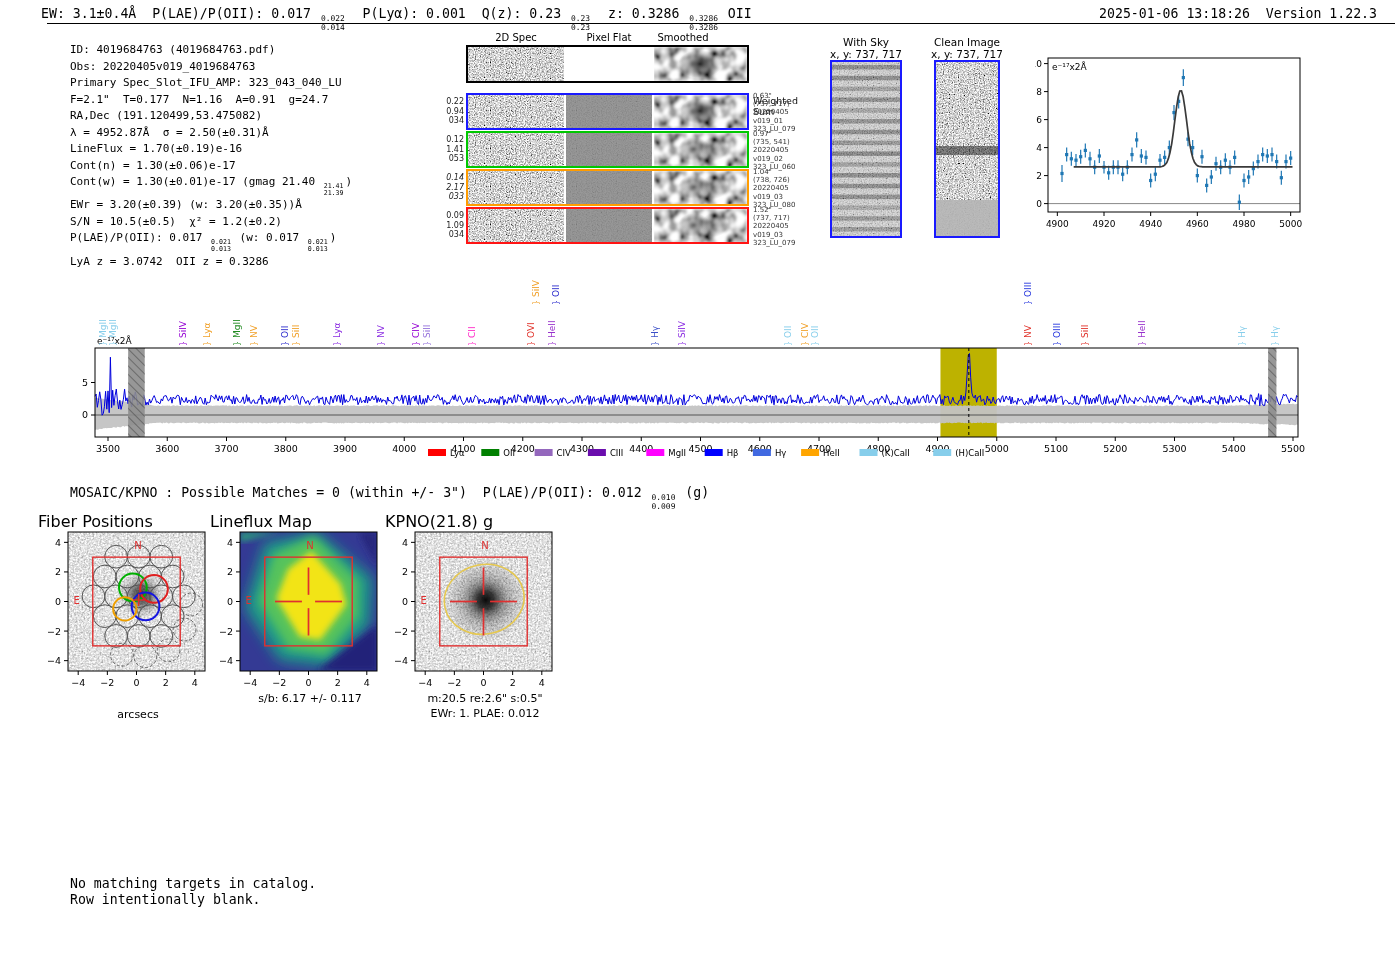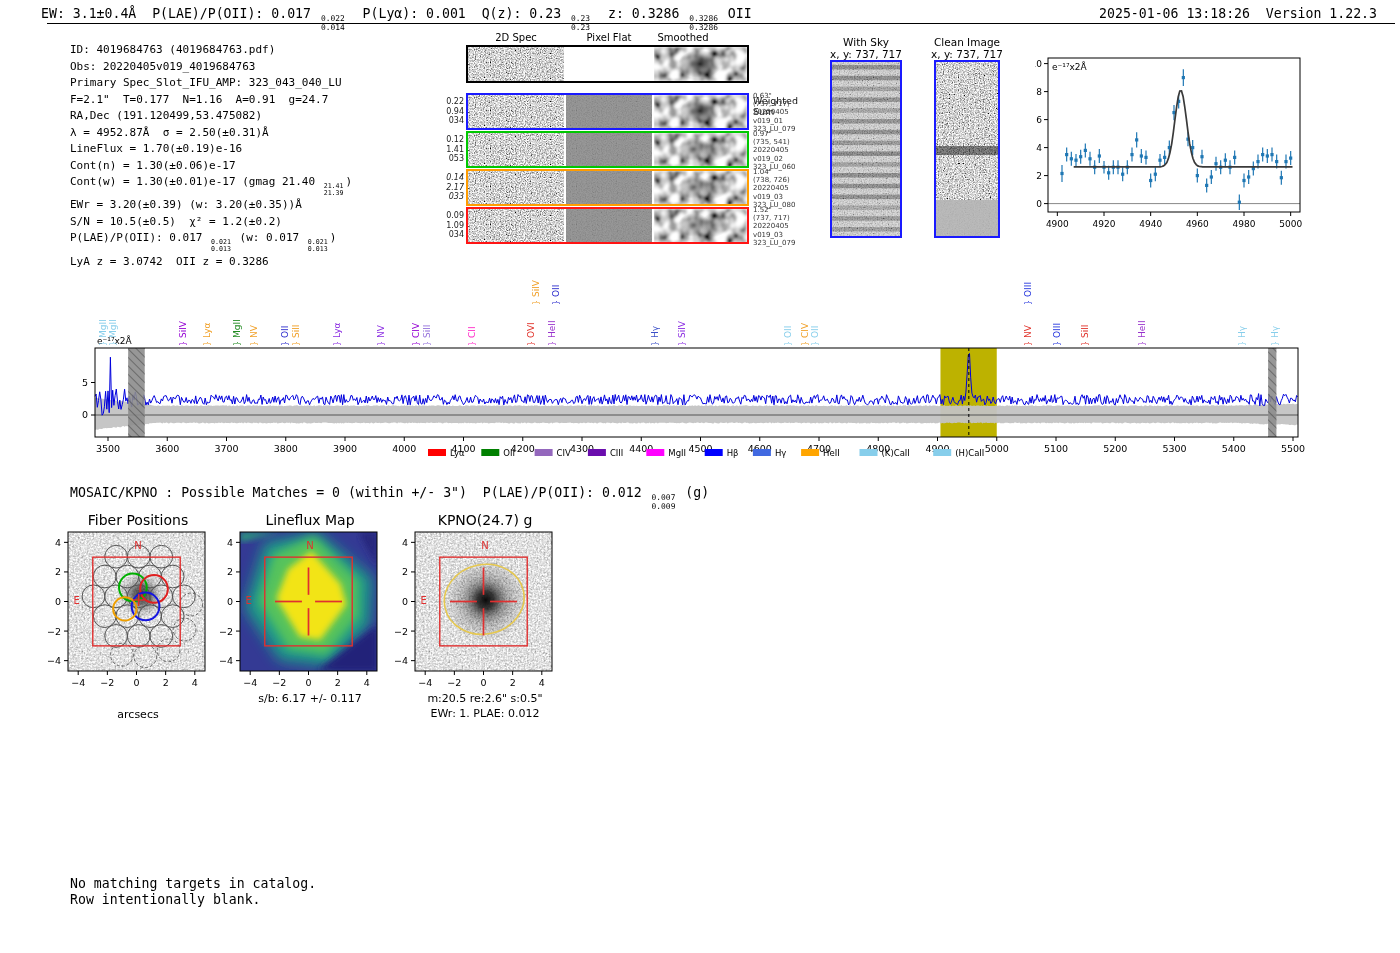--- a/index.html
+++ b/index.html
@@ -11,21 +11,21 @@
         vertical-align:-0.40em;margin:0 2px;text-align:left;}
   .hdr{font-size:13.2px;white-space:pre;}
   .info{font-size:11px;line-height:16.5px;white-space:pre;}
   .rule{height:1px;background:#000;}
   .colhdr{font-size:10px;text-align:center;width:90px;}
   .frame{position:absolute;box-sizing:border-box;}
   .lbl-left{font-size:8px;line-height:9.6px;text-align:right;color:#222;width:44px;}
   .lbl-right{font-size:7px;line-height:8.2px;color:#333;white-space:pre;}
   .ws-label{font-size:9.5px;line-height:11px;color:#111;}
   .sky-title{font-size:10.5px;text-align:center;line-height:12px;}
-  .cut-title{font-size:14px;text-align:center;}
+  .cut-title{font-size:16px;}
   .cut-cap{font-size:11px;text-align:center;}
   .footer{font-size:13.2px;line-height:15.5px;white-space:pre;}
   svg text{font-family:"DejaVu Sans",sans-serif;}
 </style>
 </head>
 <body>
 
 <svg width="0" height="0" style="position:absolute" aria-hidden="true">
 <defs>
   <filter id="fNoise" x="0" y="0" width="100%" height="100%">
@@ -470,25 +470,25 @@
       <text x="734.9" y="186" font-size="8.5">Hγ</text>
       <rect x="761.1" y="179" width="18" height="7" fill="#ffa500"></rect>
       <text x="783.1" y="186" font-size="8.5">HeII</text>
       <rect x="819.5" y="179" width="18" height="7" fill="#87ceeb"></rect>
       <text x="841.5" y="186" font-size="8.5">(K)CaII</text>
       <rect x="893.2" y="179" width="18" height="7" fill="#87ceeb"></rect>
       <text x="915.2" y="186" font-size="8.5">(H)CaII</text>
     </g>
   </svg>
 
-<div class="abs mono hdr" style="left:70px;top:485px;">MOSAIC/KPNO : Possible Matches = 0 (within +/- 3")  P(LAE)/P(OII): 0.012 <span class="frac"><span>0.007</span><span>0.009</span></span> (g)</div>
+<div class="abs mono hdr" style="left:70px;top:485px;">MOSAIC/KPNO : Possible Matches = 0 (within +/- 3")  P(LAE)/P(OII): 0.012 <span class="frac"><span>0.010</span><span>0.009</span></span> (g)</div>
 
 <div class="abs cut-title" style="left:38px;top:512px;width:200px;">Fiber Positions</div>
 <div class="abs cut-title" style="left:210px;top:512px;width:200px;">Lineflux Map</div>
-<div class="abs cut-title" style="left:385px;top:512px;width:200px;">KPNO(24.7) g</div>
+<div class="abs cut-title" style="left:385px;top:512px;width:200px;">KPNO(21.8) g</div>
 <svg class="abs" id="fiber-svg" style="left:38px;top:510px;" width="200" height="182">
     <defs>
       <clipPath id="clipF">
         <rect x="30" y="22" width="137" height="139"></rect>
       </clipPath>
     </defs>
     <g clip-path="url(#clipF)">
       <rect x="30" y="22" width="137" height="139" fill="#bbb" filter="url(#fNoiseLight)"></rect>
       <circle cx="103.60106382978722" cy="84.84574468085106" r="24" fill="url(#gKBlob)" opacity="0.8"></circle>
       <circle cx="78.09574468085106" cy="46.69468085106382" r="11.368085106382978" fill="none" stroke="#555" stroke-width="1"></circle>

